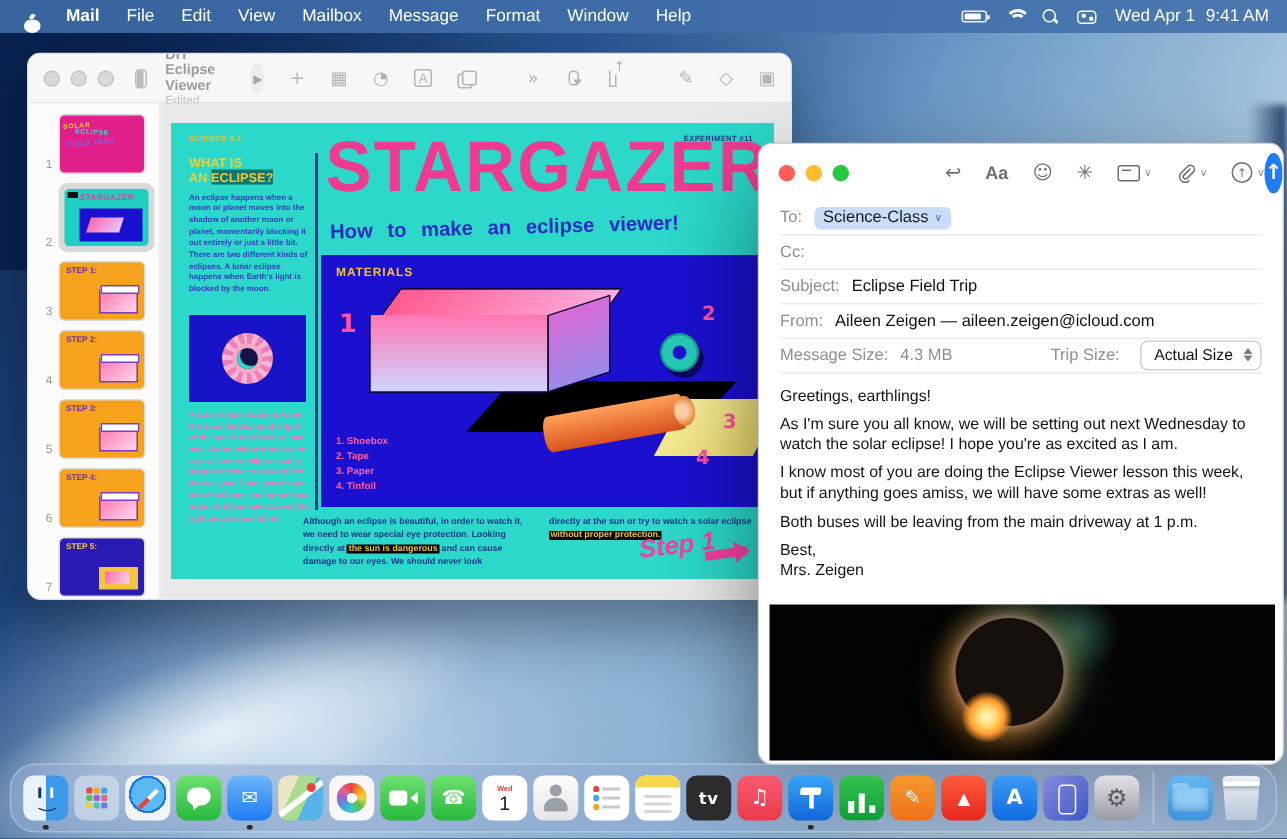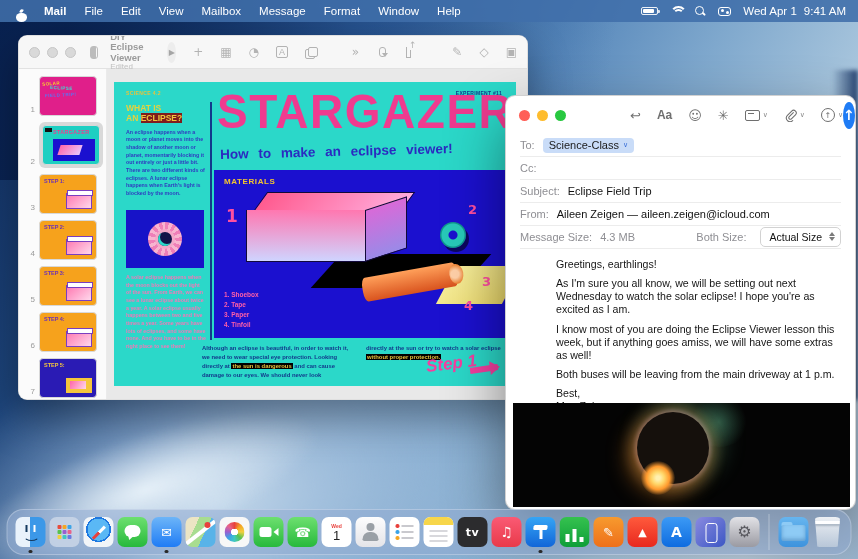--- a/index.html
+++ b/index.html
@@ -94,21 +94,21 @@
   .th-navy .lbl{display:block;font-size:5.5px;font-weight:800;color:#f5c63c;margin:3px 0 0 4px;}
   .th-navy .art{position:absolute;right:4px;bottom:4px;width:26px;height:15px;background:#f5c63c;}
   .th-navy .art::before{content:"";position:absolute;left:4px;top:3px;width:16px;height:8px;background:linear-gradient(120deg,#ff66a8,#ffd8ec);}
 
   .kn-canvas{flex:1;background:#e9e9e9;position:relative;}
   .slide{position:absolute;left:7px;top:13px;width:402px;height:304px;background:#2bd8c9;overflow:hidden;}
   .sci{position:absolute;left:12px;top:8px;font-size:5px;font-weight:bold;color:#e8c23c;letter-spacing:.4px;}
   .exp{position:absolute;right:14px;top:8px;font-size:5px;font-weight:bold;color:#123a8c;letter-spacing:.3px;}
   .colL{position:absolute;left:12px;top:22px;width:80px;}
   .whatis{font-size:8.5px;font-weight:800;color:#e8d23c;line-height:1.15;}
-  .hl{background:#7f1d1d;color:#f0c63c;padding:0 0;text-align:right;}
+  .hl{background:#0f766e;color:#f0c63c;padding:0 0;text-align:right;}
   .pLunar{margin-top:5px;font-size:5.3px;line-height:1.45;color:#2f3bc0;font-weight:bold;}
   .sunbox{position:absolute;left:0;top:106px;width:78px;height:58px;background:#1713c8;}
   .sun{position:absolute;left:22px;top:12px;width:34px;height:34px;border-radius:50%;
     background:conic-gradient(#ef7fb8 0 14deg,#f8b4d0 14deg 28deg,#ef7fb8 28deg 42deg,#f8b4d0 42deg 56deg,#ef7fb8 56deg 70deg,#f8b4d0 70deg 84deg,#ef7fb8 84deg 98deg,#f8b4d0 98deg 112deg,#ef7fb8 112deg 126deg,#f8b4d0 126deg 140deg,#ef7fb8 140deg 154deg,#f8b4d0 154deg 168deg,#ef7fb8 168deg 182deg,#f8b4d0 182deg 196deg,#ef7fb8 196deg 210deg,#f8b4d0 210deg 224deg,#ef7fb8 224deg 238deg,#f8b4d0 238deg 252deg,#ef7fb8 252deg 266deg,#f8b4d0 266deg 280deg,#ef7fb8 280deg 294deg,#f8b4d0 294deg 308deg,#ef7fb8 308deg 322deg,#f8b4d0 322deg 336deg,#ef7fb8 336deg 350deg,#f8b4d0 350deg 360deg);}
   .sun::before{content:"";position:absolute;left:7px;top:7px;width:20px;height:20px;border-radius:50%;background:#f3a8c8;}
   .sun::after{content:"";position:absolute;left:10px;top:10px;width:14px;height:14px;border-radius:50%;background:#131347;
     box-shadow:inset 2px -2px 0 0 #2bd8c9;}
   .pSolar{position:absolute;left:0;top:170px;width:80px;font-size:5.3px;line-height:1.45;color:#f07ab8;font-weight:bold;}
   .vline{position:absolute;left:96px;top:20px;width:1.5px;height:238px;background:#123a8c;}
   .bigtitle{position:absolute;left:103px;top:2px;font-size:46px;font-weight:bold;color:#ef3b8f;letter-spacing:1.5px;transform:scaleY(1.04);white-space:nowrap;}
@@ -157,21 +157,21 @@
   .token{background:#c9dcf8;border-radius:4px;padding:1px 6px 2px;color:#1a1a1a;display:flex;align-items:center;}
   .token .tchev{font-size:7px;color:#3a6fd8;margin-left:4px;}
   .sizerow{position:relative;}
   .imgsize{position:absolute;right:0;display:flex;align-items:center;}
   .selpill{border:1px solid #d2d2d2;border-radius:5px;padding:1px 5px 2px 8px;margin-left:6px;display:flex;align-items:center;color:#111;font-size:10.5px;}
   .updown{display:inline-flex;flex-direction:column;margin-left:7px;gap:1px;}
   .updown i{display:block;width:0;height:0;border:3px solid transparent;}
   .updown .u{border-bottom:4px solid #7a7a7a;}
   .updown .d{border-top:4px solid #7a7a7a;}
   .mbody{padding:9px 14px 0;font-size:10.6px;line-height:1.24;color:#151515;}
-  .mbody p{margin-bottom:6px;margin-left:36px;}
+  .mbody p{margin-bottom:6px;}
   .pre{white-space:pre-line;}
   .photo{position:absolute;left:7px;top:307px;width:337px;height:104px;background:#040404;overflow:hidden;}
   .moon{position:absolute;left:124px;top:9px;width:72px;height:72px;border-radius:50%;background:#15100c;
     box-shadow:0 0 16px 5px rgba(255,170,70,.32),-7px 9px 22px 2px rgba(255,150,50,.40),9px -7px 24px 4px rgba(110,220,170,.30),0 0 4px 2px rgba(190,140,255,.38);}
   .flare{position:absolute;left:128px;top:58px;width:34px;height:34px;border-radius:50%;
     background:radial-gradient(circle,#fff0b0 8%,#ffd76a 26%,#ff9a2e 48%,rgba(255,120,30,0) 72%);}
   .greenglow{position:absolute;left:176px;top:-6px;width:60px;height:50px;border-radius:50%;
     background:radial-gradient(circle,rgba(120,230,180,.30),rgba(120,230,180,0) 70%);}
 
   
@@ -458,21 +458,21 @@
     <span class="val">Eclipse Field Trip</span>
   </div>
   <div class="frow">
     <span class="lab">From:</span>
     <span class="val">Aileen Zeigen — aileen.zeigen@icloud.com</span>
   </div>
   <div class="frow sizerow">
     <span class="lab">Message Size:</span>
     <span class="lab">4.3 MB</span>
     <span class="imgsize">
-      <span class="lab">Both Size:</span>
+      <span class="lab">Trip Size:</span>
       <span class="selpill">
         <span>Actual Size</span>
         <span class="updown">
             <i class="u"></i>
             <i class="d"></i>
           </span>
       </span>
     </span>
   </div>
   <div class="mbody">

